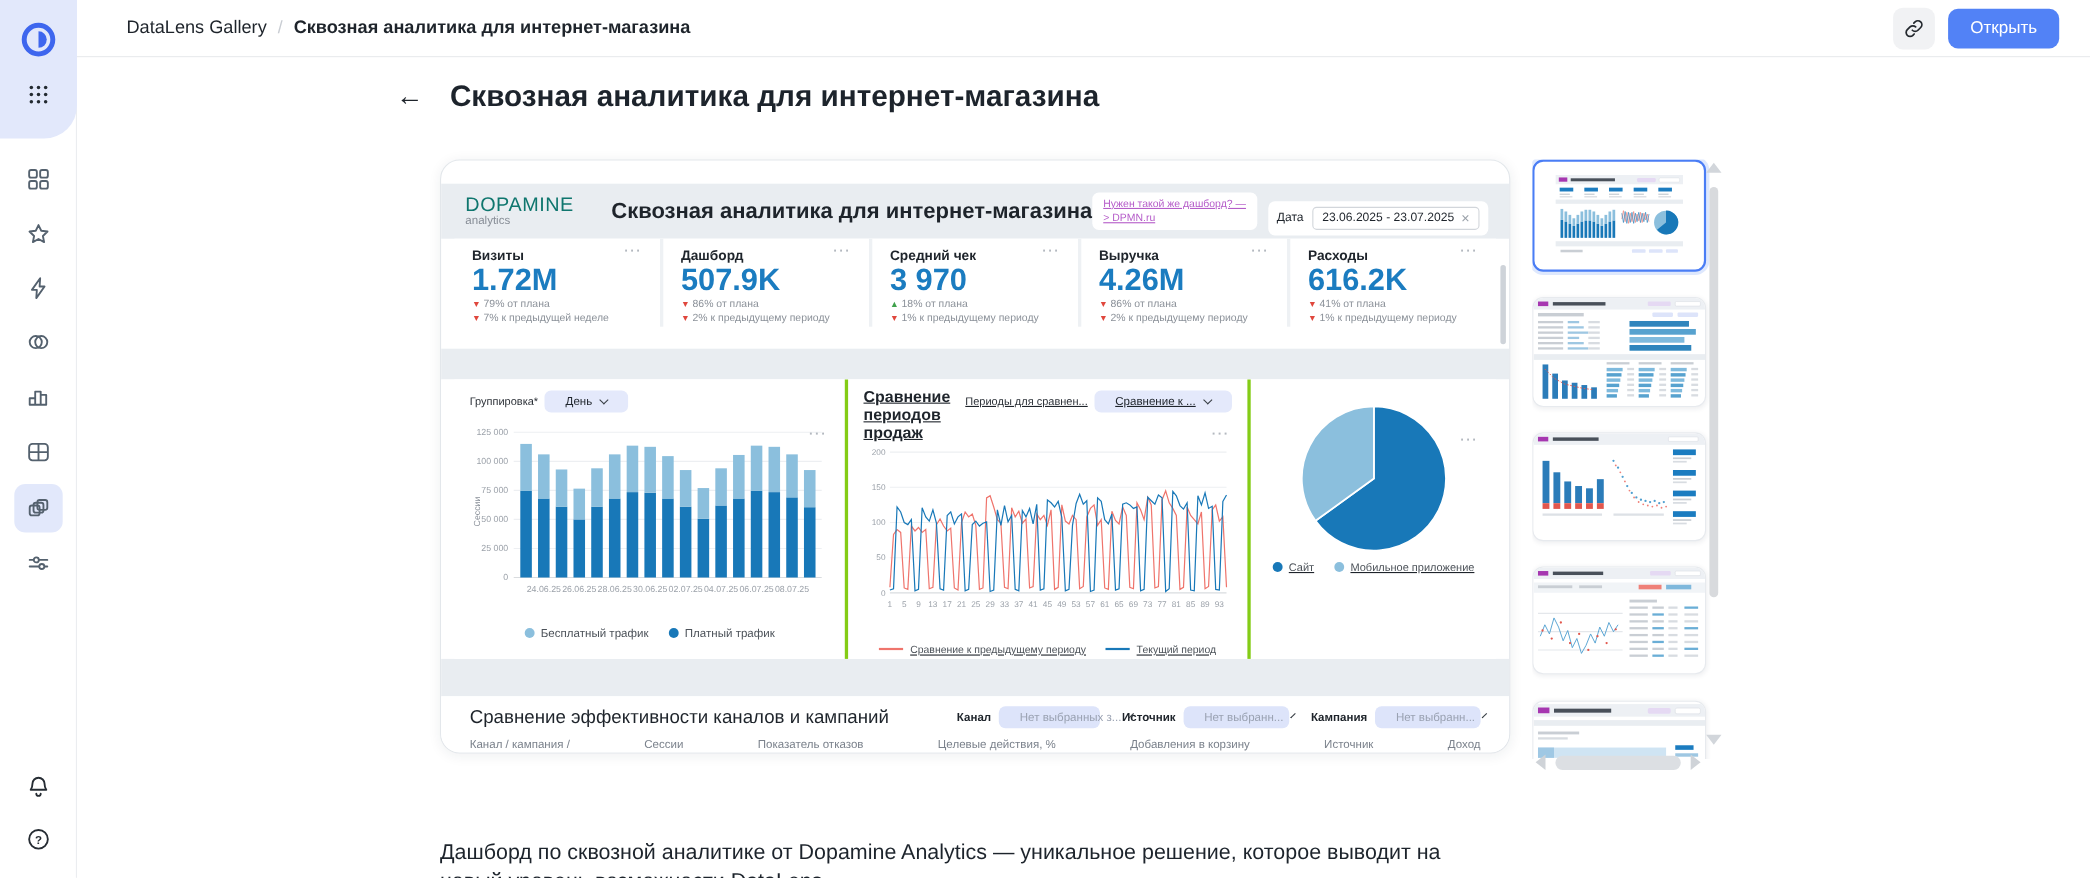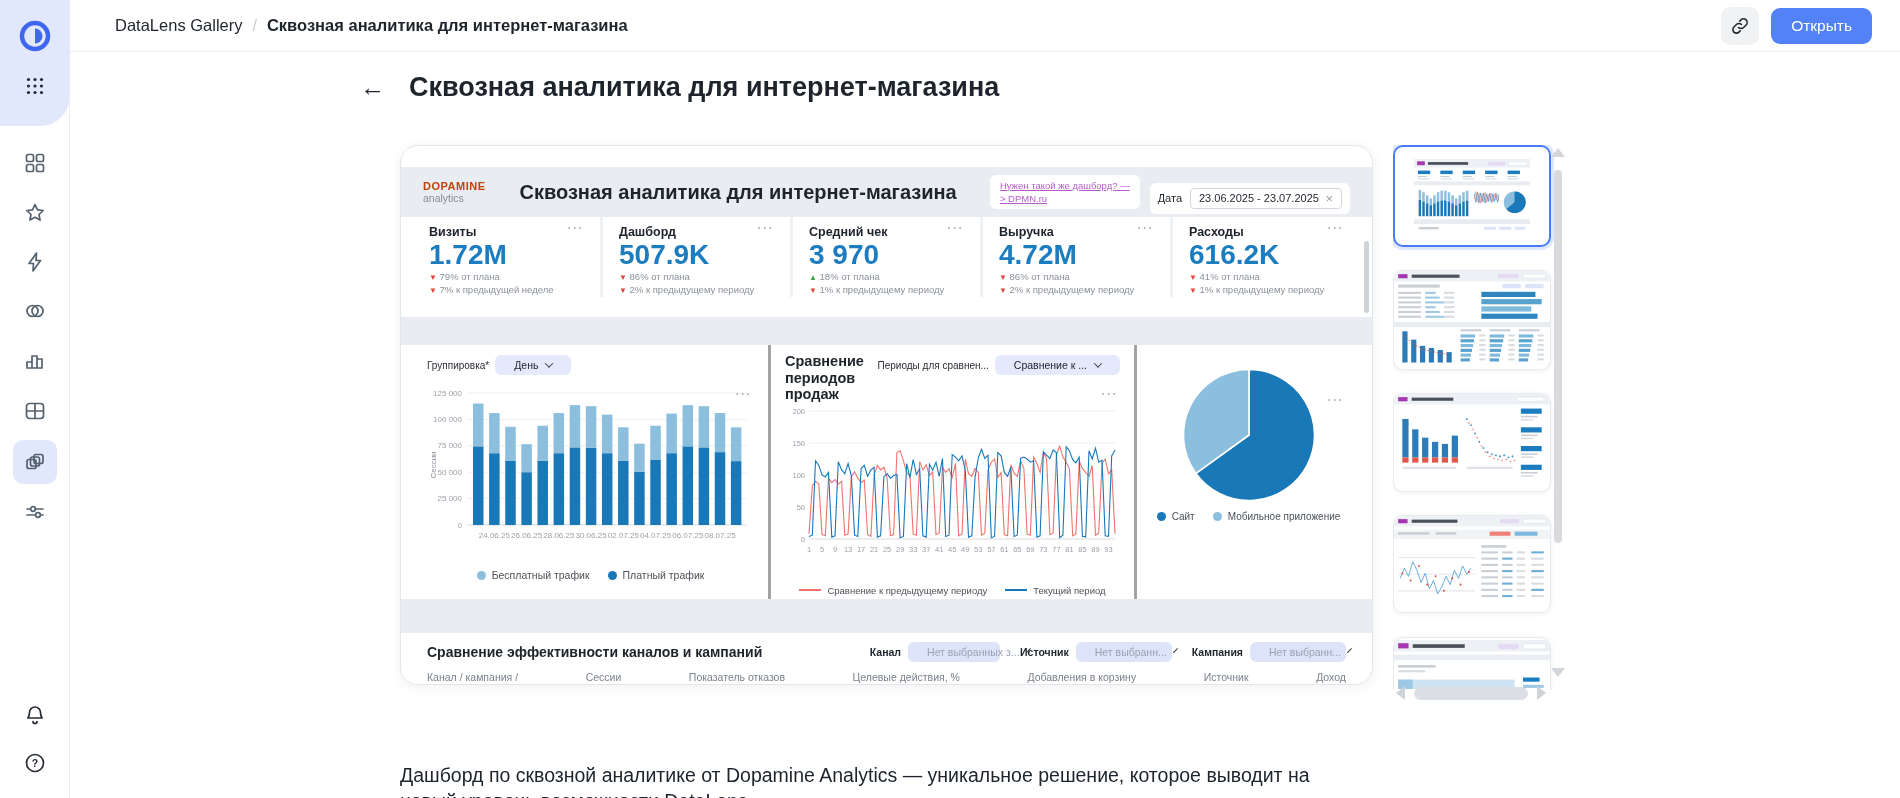--- a/index.html
+++ b/index.html
@@ -23,21 +23,21 @@
   .open-btn{background:#5282f6;color:#fff;font-size:15.5px;border:none;border-radius:9px;padding:9px 20px;cursor:pointer;font-family:inherit;}
 
   
   .page-title-row{position:absolute;left:360px;top:72px;display:flex;gap:24px;align-items:center;}
   .back-arrow{font-size:25px;color:#1e242b;cursor:pointer;line-height:1;}
   .page-title{font-size:27px;font-weight:700;color:#1d242c;}
 
   
   .preview{position:absolute;left:400px;top:145px;width:973px;height:540px;background:#fff;border:1px solid #e3e7eb;border-radius:18px;box-shadow:0 2px 12px rgba(30,40,60,.07);overflow:hidden;}
   .dash-header{margin-top:21px;height:50px;background:#e9edf1;display:flex;align-items:center;padding:0 22px;}
-  .logo-main{font-size:11px;font-weight:700;color:#c2410c;letter-spacing:.5px;line-height:1.05;}
+  .logo-main{font-size:18px;font-weight:400;color:#0f766e;letter-spacing:.5px;line-height:1.05;}
   .logo-sub{font-size:10.5px;color:#878d96;line-height:1;}
   .dash-title{font-size:20px;font-weight:700;color:#1e242b;margin-left:34px;white-space:nowrap;}
   .promo{margin-left:auto;background:#fff;border-radius:6px;padding:4px 10px;font-size:9.5px;color:#b55cc9;text-decoration:underline;line-height:1.4;cursor:pointer;white-space:nowrap;}
   .datebox{margin-left:10px;background:#fff;border-radius:6px;padding:5px 8px;display:flex;align-items:center;gap:8px;font-size:11px;margin-top:12px;}
   .date-input{border:1px solid #d2d6db;border-radius:4px;padding:3px 8px;display:flex;align-items:center;justify-content:space-between;width:152px;cursor:text;}
   .date-clear{color:#9aa1a9;font-size:13px;cursor:pointer;line-height:1;}
 
   .kpi-row{display:flex;margin:0 12px 0;height:80px;}
   .kpi-card{flex:1;background:#fff;padding:8px 16px 0;}
   .kpi-card + .kpi-card{border-left:3px solid #eef1f4;}
@@ -46,39 +46,39 @@
   .dots{color:#b3b8bf;letter-spacing:1.5px;font-weight:700;font-size:12px;line-height:.6;cursor:pointer;}
   .kpi-value{font-size:28px;font-weight:700;color:#1b7cc0;margin-top:1px;line-height:1.05;}
   .kpi-delta{font-size:9.5px;color:#8b9199;margin-top:2px;white-space:nowrap;}
   .arr{font-size:8px;} .arr.down{color:#e0473d;} .arr.up{color:#3fa14b;}
 
   .band1{height:28px;background:#e9edf1;margin-top:20px;}
   .band2{height:34px;background:#e9edf1;}
 
   .charts-row{display:flex;height:254px;padding:0 12px;background:#fff;}
   .chart-card{background:#fff;position:relative;padding:8px 14px 0;}
-  .chart-card + .chart-card{border-left:3px solid #a3a3a3;}
+  .chart-card + .chart-card{border-left:3px solid #84cc16;text-decoration:underline;}
   .c1{width:355px;} .c2{width:366px;} .c3{flex:1;}
   .chart-head{display:flex;justify-content:space-between;align-items:flex-start;min-height:34px;}
   .chart-title{font-size:14.5px;font-weight:700;line-height:1.15;}
   .c2 .chart-title{max-width:165px;}
   .c3 .chart-title{max-width:170px;}
   .ctrl{display:flex;align-items:center;gap:6px;font-size:10px;color:#2a2f36;white-space:nowrap;margin-top:2px;}
   .sel{background:#e4e9fb;border-radius:6px;padding:4px 19px;display:inline-flex;align-items:center;gap:8px;font-size:10.5px;color:#1e242b;cursor:pointer;white-space:nowrap;}
   .chev{width:6px;height:6px;border-right:1.4px solid #3a4047;border-bottom:1.4px solid #3a4047;transform:rotate(45deg) translate(-1px,-1px);display:inline-block;}
   .chart-dots{position:absolute;right:16px;top:46px;}
   .c3 .chart-dots{top:52px;}
   .legend{display:flex;justify-content:center;gap:18px;font-size:10.5px;color:#4c5259;margin-top:2px;align-items:flex-end;white-space:nowrap;}
   .lg-dot{width:9px;height:9px;border-radius:50%;display:inline-block;margin-right:6px;vertical-align:-1px;}
   .lg-line{width:22px;height:0;border-top:2px solid;display:inline-block;margin-right:6px;vertical-align:3px;}
   .pie-wrap{display:flex;justify-content:center;margin-top:8px;}
 
   .cmp-section{padding:6px 26px 0;background:#fff;}
   .cmp-head{display:flex;align-items:center;height:26px;}
-  .cmp-title{font-size:14px;font-weight:700;white-space:nowrap;}
+  .cmp-title{font-size:17px;font-weight:400;white-space:nowrap;}
   .cmp-filters{margin-left:auto;display:flex;gap:20px;align-items:center;}
   .filter{display:flex;gap:7px;align-items:center;font-size:10.5px;font-weight:700;}
   .filter .sel{font-weight:400;background:#dde4fa;justify-content:space-between;}
   .filter .sel .ph{color:#9aa2b2;}
   .filter:nth-child(1) .sel{width:92px;} .filter:nth-child(2) .sel{width:96px;} .filter:nth-child(3) .sel{width:96px;}
   .table-head{display:flex;justify-content:space-between;margin-top:6px;font-size:10.5px;color:#7b828c;white-space:nowrap;line-height:13px;}
   .dash-scroll{position:absolute;right:3px;top:95px;width:5px;height:72px;border-radius:3px;background:#ced3d9;}
 
   
   .thumbs{position:absolute;left:1393px;top:145px;width:170px;height:545px;overflow:hidden;}
@@ -252,21 +252,21 @@
         </div>
         <div class="kpi-value">3 970</div>
         <div class="kpi-delta"><span class="arr up">▲</span> 18% от плана</div>
         <div class="kpi-delta"><span class="arr down">▼</span> 1% к предыдущему периоду</div>
       </div>
       <div class="kpi-card">
         <div class="kpi-head">
           <span class="kpi-title">Выручка</span>
           <span class="dots">···</span>
         </div>
-        <div class="kpi-value">4.72M</div>
+        <div class="kpi-value">4.26M</div>
         <div class="kpi-delta"><span class="arr down">▼</span> 86% от плана</div>
         <div class="kpi-delta"><span class="arr down">▼</span> 2% к предыдущему периоду</div>
       </div>
       <div class="kpi-card">
         <div class="kpi-head">
           <span class="kpi-title">Расходы</span>
           <span class="dots">···</span>
         </div>
         <div class="kpi-value">616.2K</div>
         <div class="kpi-delta"><span class="arr down">▼</span> 41% от плана</div>

